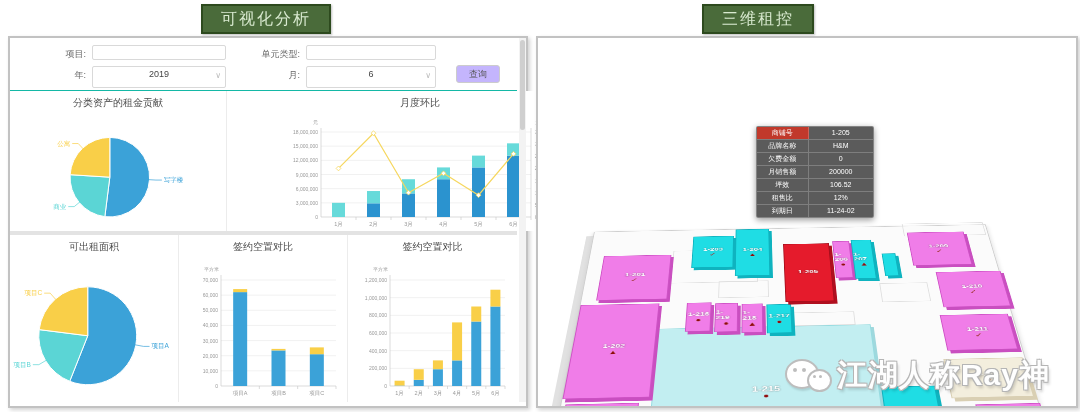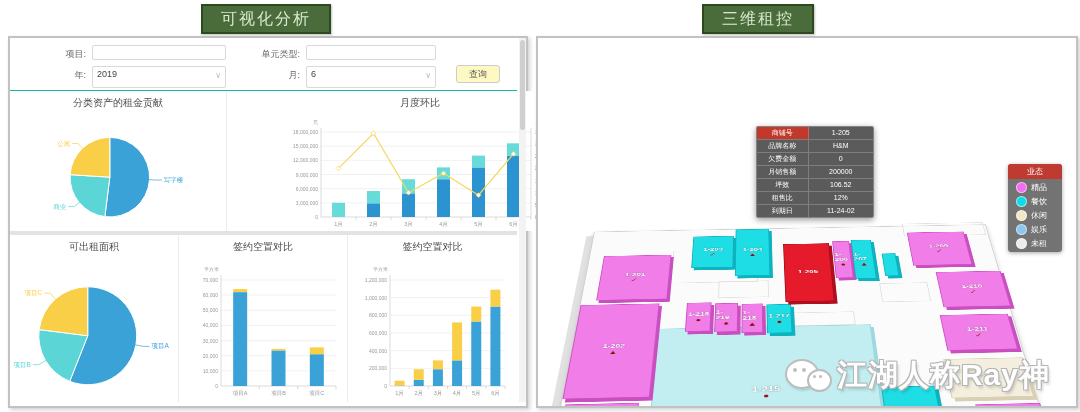--- a/index.html
+++ b/index.html
@@ -26,25 +26,25 @@
   #panel-right{left:536px;width:538px;}
   
   .filters{position:absolute;top:0;left:0;width:507px;height:52px;border-bottom:1px solid #14b8a6;}
   .f-label{position:absolute;font-size:9px;color:#666;text-align:right;}
   .f-input{
     position:absolute;height:15px;border:1px solid #d9d9d9;border-radius:2px;
     font-size:9px;color:#333;padding:0 4px;box-sizing:border-box;background:#fff;outline:none;
   }
   .sel{
     position:absolute;height:22px;border:1px solid #d9d9d9;border-radius:2px;background:#fff;
-    font-size:9px;color:#444;line-height:15px;padding:0 4px;box-sizing:border-box;
+    font-size:9px;color:#444;line-height:15px;padding:0 4px;box-sizing:border-box;text-align:center;
   }
   .sel .chev{position:absolute;right:4px;top:1px;color:#bbb;font-size:8px;}
   .btn{
-    position:absolute;height:18px;border:1px solid #ccc;border-radius:3px;background:#fef9c3;
+    position:absolute;height:18px;border:1px solid #ccc;border-radius:3px;background:#c4b5fd;
     font-size:9px;color:#555;padding:0 12px;line-height:16px;cursor:pointer;
   }
   
   .charts-row1{position:absolute;top:53px;left:0;width:507px;height:140px;display:flex;gap:48px;}
   .row-divider{position:absolute;top:193px;left:0;width:507px;height:4px;background:#e3e3e3;}
   .charts-row2{position:absolute;top:197px;left:0;width:507px;height:167px;display:flex;}
   .card{position:relative;border-right:1px solid #ececec;box-sizing:border-box;background:#fff;}
   .card:last-child{border-right:none;}
   .card-title{height:18px;padding-top:5px;text-align:center;font-size:10px;color:#4a4a4a;}
   .chart-body{position:relative;}
@@ -428,45 +428,20 @@
         <div class="tip-row">
           <div class="tip-label">租售比</div>
           <div class="tip-value">12%</div>
         </div>
         <div class="tip-row">
           <div class="tip-label">到期日</div>
           <div class="tip-value">11-24-02</div>
         </div>
       </div>
 
-    <div class="legend">
-      <div class="legend-title">业态</div>
-      <div id="legend-items">
-          <div class="legend-item">
-            <span class="legend-dot" style="background: rgb(239, 111, 240);"></span>
-            <span class="legend-label">精品</span>
-          </div>
-          <div class="legend-item">
-            <span class="legend-dot" style="background: rgb(18, 219, 232);"></span>
-            <span class="legend-label">餐饮</span>
-          </div>
-          <div class="legend-item">
-            <span class="legend-dot" style="background: rgb(243, 231, 198);"></span>
-            <span class="legend-label">休闲</span>
-          </div>
-          <div class="legend-item">
-            <span class="legend-dot" style="background: rgb(140, 197, 238);"></span>
-            <span class="legend-label">娱乐</span>
-          </div>
-          <div class="legend-item">
-            <span class="legend-dot" style="background: rgb(236, 236, 236);"></span>
-            <span class="legend-label">未租</span>
-          </div>
-        </div>
-    </div>
 
     <div class="watermark">
       <div class="wm-icon">
         <div class="b1"></div>
         <div class="eye" style="left:8px;top:11px;"></div>
         <div class="eye" style="left:17px;top:11px;"></div>
         <div class="b2"></div>
         <div class="eye" style="left:28px;top:18px;width:3px;height:3px;"></div>
         <div class="eye" style="left:34px;top:18px;width:3px;height:3px;"></div>
       </div>

